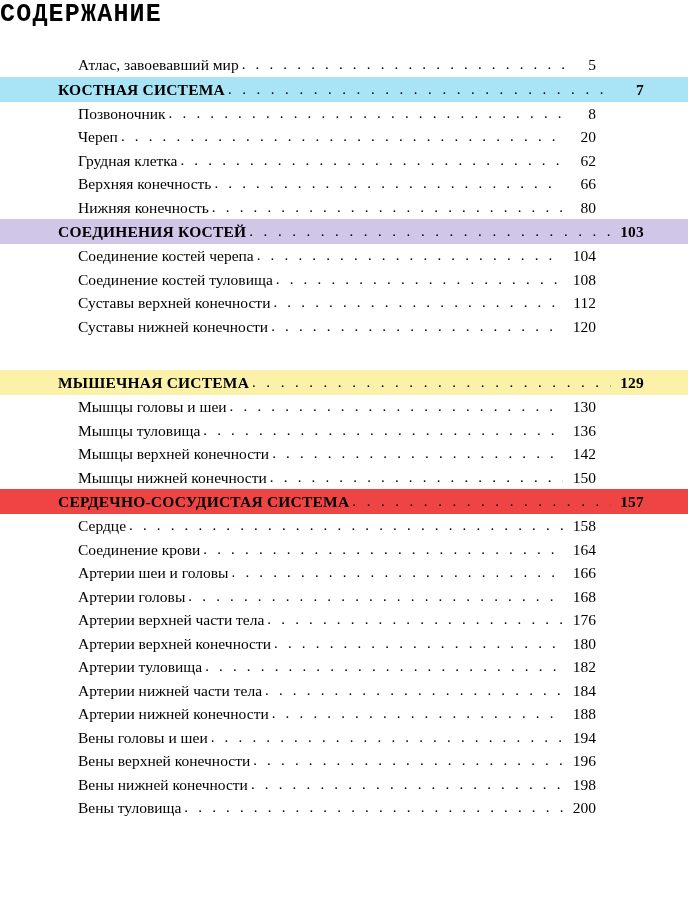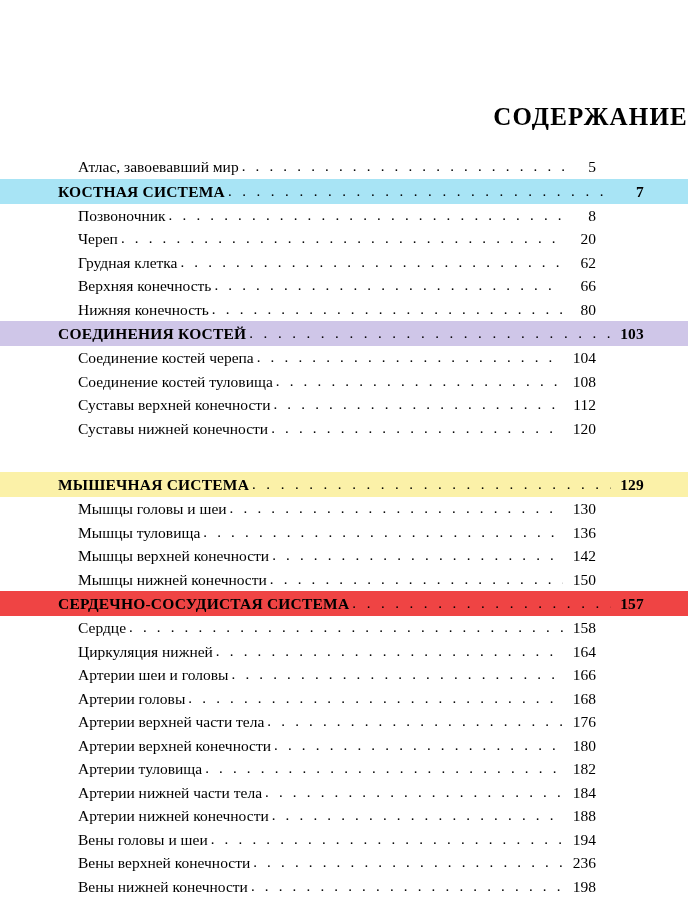--- a/index.html
+++ b/index.html
@@ -15,27 +15,26 @@
     overflow: hidden;
   }
   .page {
     position: relative;
     width: 688px;
     height: 901px;
     box-sizing: border-box;
     background: #ffffff;
   }
   .page-title {
-    text-align: right;
-    font-family: Liberation Serif, serif;
+    text-align: left;
+    font-family: Liberation Mono, monospace;
     font-weight: bold;
     font-size: 25px;
     letter-spacing: 1.2px;
     margin: 0;
-    padding-top: 103px;
   }
   .toc {
     margin-top: 24px;
     padding-left: 48px;
     padding-right: 92px;
   }
   .entry {
     display: flex;
     align-items: flex-end;
     font-size: 15.5px;
@@ -186,21 +185,21 @@
         <span class="label">СЕРДЕЧНО-СОСУДИСТАЯ СИСТЕМА</span>
         <span class="dots">. . . . . . . . . . . . . . . . . . . . . . . . . . . . . . . . . . . . . . . . . . . . . . . . . . . . . . . . . . . . . . . . . . . . . . . . . .</span>
         <span class="page-num">157</span>
       </div>
       <div class="entry sub">
         <span class="label">Сердце</span>
         <span class="dots">. . . . . . . . . . . . . . . . . . . . . . . . . . . . . . . . . . . . . . . . . . . . . . . . . . . . . . . . . . . . . . . . . . . . . . . . . .</span>
         <span class="page-num">158</span>
       </div>
       <div class="entry sub">
-        <span class="label">Циркуляция нижней</span>
+        <span class="label">Соединение крови</span>
         <span class="dots">. . . . . . . . . . . . . . . . . . . . . . . . . . . . . . . . . . . . . . . . . . . . . . . . . . . . . . . . . . . . . . . . . . . . . . . . . .</span>
         <span class="page-num">164</span>
       </div>
       <div class="entry sub">
         <span class="label">Артерии шеи и головы</span>
         <span class="dots">. . . . . . . . . . . . . . . . . . . . . . . . . . . . . . . . . . . . . . . . . . . . . . . . . . . . . . . . . . . . . . . . . . . . . . . . . .</span>
         <span class="page-num">166</span>
       </div>
       <div class="entry sub">
         <span class="label">Артерии головы</span>
@@ -233,21 +232,21 @@
         <span class="page-num">188</span>
       </div>
       <div class="entry sub">
         <span class="label">Вены головы и шеи</span>
         <span class="dots">. . . . . . . . . . . . . . . . . . . . . . . . . . . . . . . . . . . . . . . . . . . . . . . . . . . . . . . . . . . . . . . . . . . . . . . . . .</span>
         <span class="page-num">194</span>
       </div>
       <div class="entry sub">
         <span class="label">Вены верхней конечности</span>
         <span class="dots">. . . . . . . . . . . . . . . . . . . . . . . . . . . . . . . . . . . . . . . . . . . . . . . . . . . . . . . . . . . . . . . . . . . . . . . . . .</span>
-        <span class="page-num">236</span>
+        <span class="page-num">196</span>
       </div>
       <div class="entry sub">
         <span class="label">Вены нижней конечности</span>
         <span class="dots">. . . . . . . . . . . . . . . . . . . . . . . . . . . . . . . . . . . . . . . . . . . . . . . . . . . . . . . . . . . . . . . . . . . . . . . . . .</span>
         <span class="page-num">198</span>
       </div>
       <div class="entry sub">
         <span class="label">Вены туловища</span>
         <span class="dots">. . . . . . . . . . . . . . . . . . . . . . . . . . . . . . . . . . . . . . . . . . . . . . . . . . . . . . . . . . . . . . . . . . . . . . . . . .</span>
         <span class="page-num">200</span>

